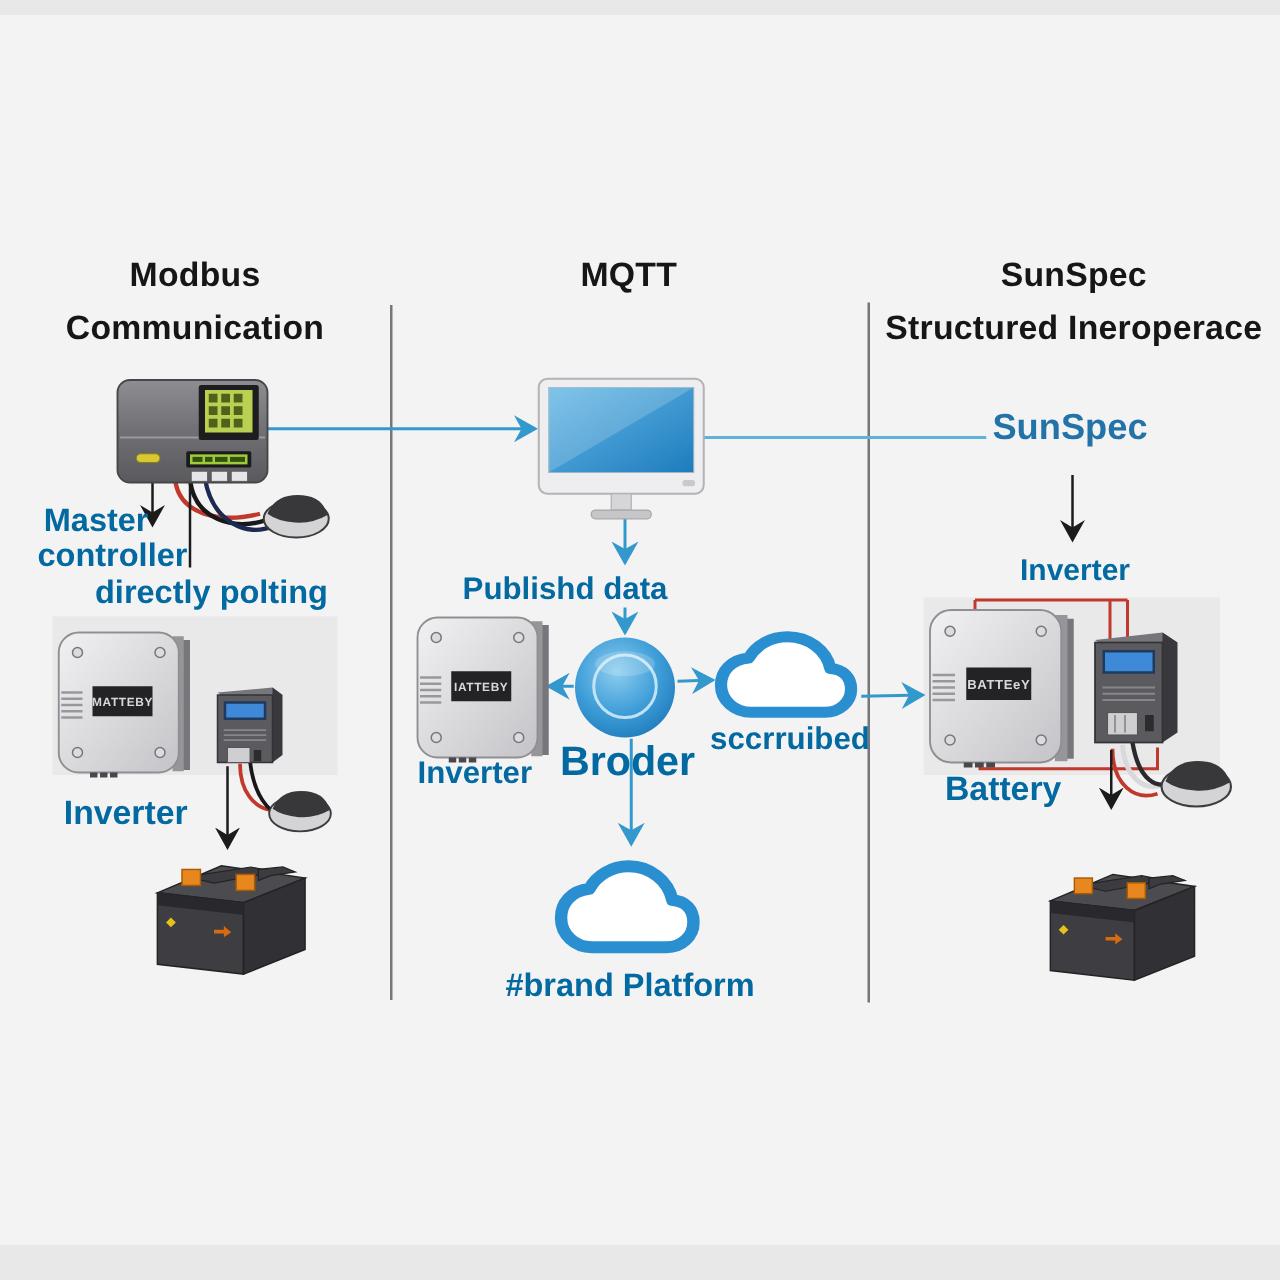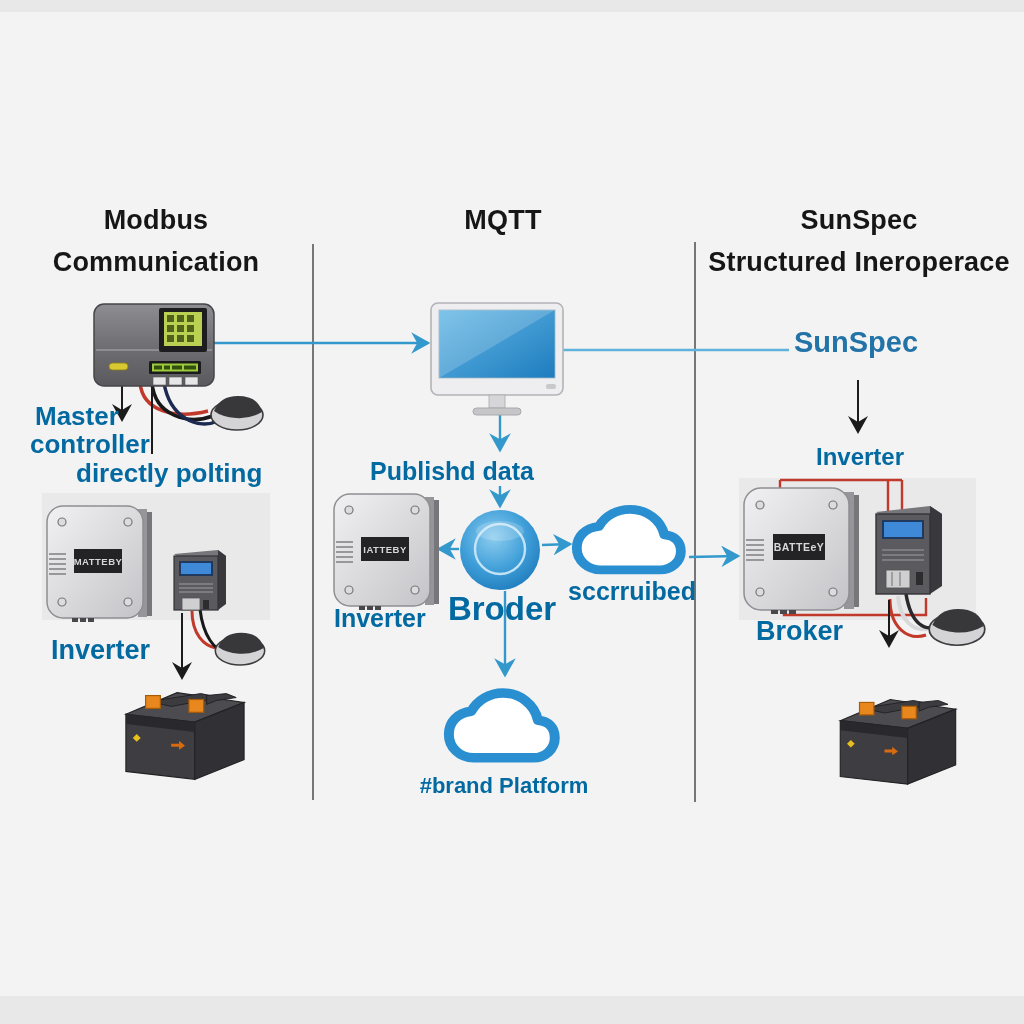--- a/index.html
+++ b/index.html
@@ -345,19 +345,19 @@
 
   <div class="lbl" style="left:35px;top:389px;font-size:26px;">Master</div>
   <div class="lbl" style="left:30px;top:417px;font-size:26px;">controller</div>
   <div class="lbl" style="left:76px;top:446px;font-size:26px;">directly polting</div>
   <div class="lbl" style="left:51px;top:623px;font-size:27px;">Inverter</div>
 
   <div class="lbl center" style="left:452px;top:445px;">Publishd data</div>
   <div class="lbl" style="left:334px;top:592px;">Inverter</div>
   <div class="lbl center" style="left:502px;top:578px;font-size:33px;">Broder</div>
   <div class="lbl center" style="left:632px;top:565px;">sccrruibed</div>
-  <div class="lbl center" style="left:504px;top:761px;font-size:22px;">#brand Platform</div>
+  <div class="lbl center" style="left:504px;top:761px;font-size:26px;">#brand Platform</div>
 
   <div class="lbl blue-lbl center" style="left:856px;top:314px;">SunSpec</div>
   <div class="lbl center" style="left:860px;top:431px;font-size:24px;">Inverter</div>
-  <div class="lbl" style="left:756px;top:604px;font-size:27px;">Broker</div>
+  <div class="lbl" style="left:756px;top:604px;font-size:27px;">Battery</div>
 
 </div>
 
 </body></html>

